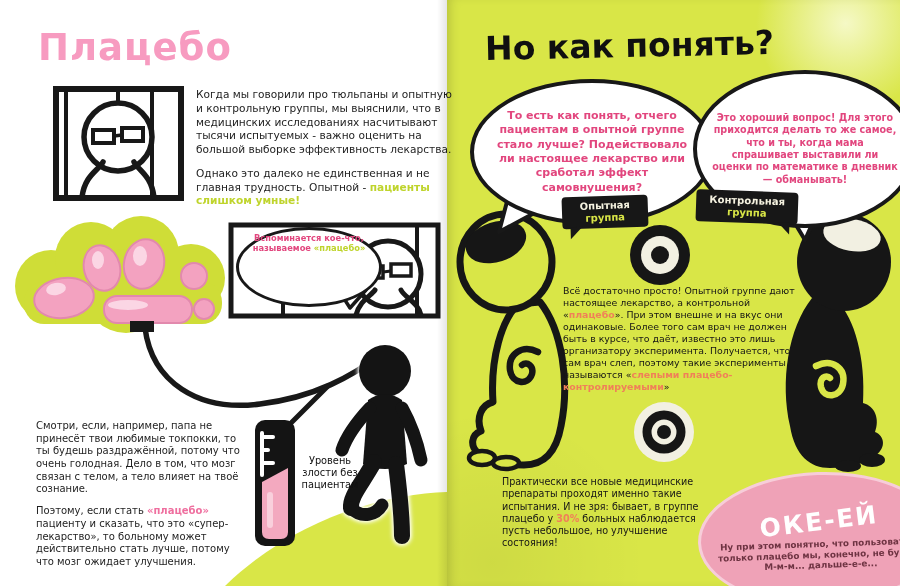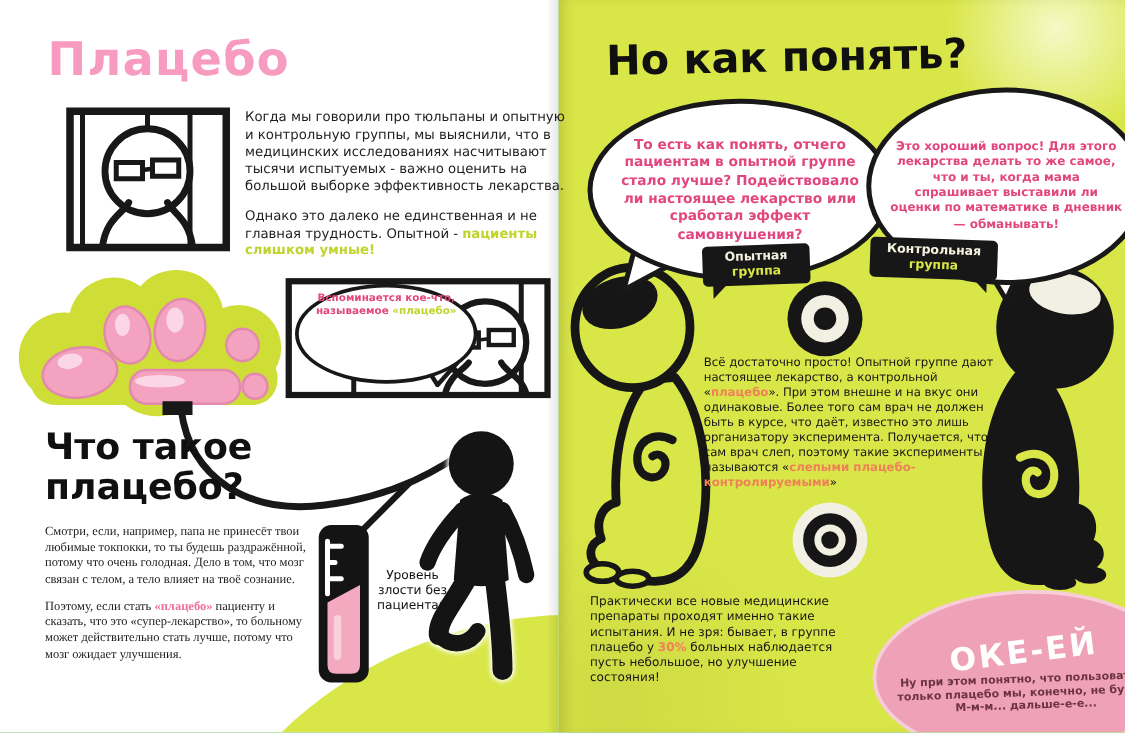--- a/index.html
+++ b/index.html
@@ -10,21 +10,21 @@
   .gutter{position:absolute;left:437px;top:0;width:10px;height:586px;
           background:linear-gradient(to right,rgba(0,0,0,0),rgba(0,0,0,0.10));z-index:9;}
   .left-title{left:38px;top:26px;font-size:37px;font-weight:bold;color:#f79bc0;letter-spacing:1px;z-index:4;}
   .intro{left:196px;top:88px;width:256px;font-size:10.6px;line-height:1.3;color:#1d1d1d;z-index:4;}
   .intro p{margin:0 0 10px 0;}
   .hl-green{color:#bfd42c;font-weight:bold;}
   .hl-pink{color:#ef6f9f;font-weight:bold;}
   .hl-salmon{color:#f08058;font-weight:bold;}
   .left-heading{left:36px;top:342px;width:215px;font-size:29px;font-weight:bold;color:#101010;line-height:1.1;z-index:4;}
   .left-body{left:36px;top:420px;width:228px;font-size:10px;line-height:1.27;color:#1d1d1d;z-index:4;}
-  .left-body p{margin:0 16px 9px 0;font-family:Liberation Serif, serif;}
+  .left-body p{margin:0 16px 9px 0;}
   .thermo-label{left:297px;top:455px;width:66px;font-size:9.8px;line-height:1.25;color:#111;text-align:center;z-index:4;}
   
   .panel-bubble{left:236px;top:227px;width:124px;height:66px;background:#fff;border:3px solid #181818;
     border-radius:50%;display:flex;align-items:flex-start;justify-content:center;text-align:center;
     font-size:8.3px;font-weight:bold;color:#e2467e;line-height:1.2;padding:4px 8px;z-index:3;}
   
   .page-right{position:absolute;left:447px;top:0;width:453px;height:586px;overflow:hidden;
     background:
       radial-gradient(circle at 88% 4%,rgba(250,252,220,0.85) 0,rgba(250,252,220,0) 13%),
       radial-gradient(circle at 10% 96%,rgba(0,0,0,0.05) 0,rgba(0,0,0,0) 22%),
@@ -37,21 +37,21 @@
   .bubble-a{left:246px;top:70px;width:188px;height:134px;font-size:9.6px;line-height:1.3;padding:8px 14px;}
   .tag{background:#171717;color:#f5f2e0;text-align:center;font-size:10px;font-weight:bold;line-height:1.2;
     padding:4px 8px;border-radius:4px;z-index:6;}
   .tag .l2{color:#d9e647;}
   .tag-exp{left:115px;top:196px;width:70px;transform:rotate(-2deg);}
   .tag-ctrl{left:249px;top:191px;width:86px;transform:rotate(2deg);}
   .tag-tail{position:absolute;width:0;height:0;}
   .tail-dl{left:8px;bottom:-10px;border-top:12px solid #171717;border-right:12px solid transparent;}
   .tail-dr{right:8px;bottom:-10px;border-top:12px solid #171717;border-left:12px solid transparent;}
   .right-main{left:116px;top:285px;width:240px;font-size:9.4px;line-height:1.28;color:#151515;z-index:5;}
-  .right-bottom{left:25px;top:476px;width:220px;font-size:9.6px;line-height:1.28;color:#151515;z-index:5;}
+  .right-bottom{left:55px;top:476px;width:220px;font-size:9.6px;line-height:1.28;color:#151515;z-index:5;}
   .okay-bubble{left:251px;top:472px;width:210px;height:120px;background:#efa2b7;border:3px solid #f7cdd9;
     border-radius:50%;transform:rotate(-2deg);display:flex;flex-direction:column;align-items:center;
     justify-content:center;text-align:center;z-index:6;padding:4px 14px;}
   .okay-big{font-size:25px;font-weight:800;color:#ffffff;letter-spacing:2px;transform:rotate(-5deg);margin-bottom:3px;}
   .okay-text{font-size:8.8px;font-weight:bold;color:#6e3342;line-height:1.25;}
   svg{display:block;}
   .z1{z-index:1}.z2{z-index:2}.z3{z-index:3}.z4{z-index:4}.z5{z-index:5}
 </style>
 </head>
 <body>
@@ -126,21 +126,20 @@
       <rect x="163" y="42" width="20" height="12" fill="#ffffff" stroke="#181818" stroke-width="3.5"></rect>
       <line x1="155" y1="50" x2="163" y2="49" stroke="#181818" stroke-width="3"></line>
     </svg>
     <svg class="abs z2" style="left:334px;top:284px;" width="34" height="26" viewBox="0 0 34 26">
       <path d="M2,2 L32,6 L16,24 Z" fill="#ffffff" stroke="#181818" stroke-width="3.5" stroke-linejoin="round"></path>
     </svg>
     <div class="abs panel-bubble">
       <div><span>Вспоминается кое-что, называемое </span><span class="hl-green">«плацебо»</span></div>
     </div>
 
-    <div class="abs left-heading">Что такое плацебо?</div>
 
     <div class="abs left-body">
       <p>Смотри, если, например, папа не принесёт твои любимые токпокки, то ты будешь раздражённой, потому что очень голодная. Дело в том, что мозг связан с телом, а тело влияет на твоё сознание.</p>
       <p><span>Поэтому, если стать </span><span class="hl-pink">«плацебо»</span><span> пациенту и сказать, что это «супер-лекарство», то больному может действительно стать лучше, потому что мозг ожидает улучшения.</span></p>
     </div>
 
     <svg class="abs z2" style="left:253px;top:418px;" width="46" height="130" viewBox="0 0 46 130">
       <rect x="2" y="2" width="40" height="126" rx="10" fill="#141414"></rect>
       <rect x="7" y="13" width="4" height="46" rx="2" fill="#ffffff"></rect>
       <rect x="7" y="17" width="15" height="4" rx="2" fill="#ffffff"></rect>
@@ -172,21 +171,21 @@
       <path d="M12,2 L54,12 L2,40 Z" fill="#ffffff" stroke="#181818" stroke-width="4" stroke-linejoin="round"></path>
     </svg>
     <div class="abs speech bubble-q">
       <div>То есть как понять, отчего пациентам в опытной группе стало лучше? Подействовало ли настоящее лекарство или сработал эффект самовнушения?</div>
     </div>
 
     <svg class="abs z4" style="left:328px;top:198px;" width="48" height="44" viewBox="0 0 48 44">
       <path d="M6,2 L46,6 L30,42 Z" fill="#ffffff" stroke="#181818" stroke-width="4" stroke-linejoin="round"></path>
     </svg>
     <div class="abs speech bubble-a">
-      <div>Это хороший вопрос! Для этого лекарства делать то же самое, что и ты, когда мама спрашивает выставили ли оценки по математике в дневник — обманывать!</div>
+      <div>Это хороший вопрос! Для этого приходится делать то же самое, что и ты, когда мама спрашивает выставили ли оценки по математике в дневник — обманывать!</div>
     </div>
 
     <div class="abs tag tag-exp">
       <div>Опытная</div>
       <div class="l2">группа</div>
       <div class="tag-tail tail-dl"></div>
     </div>
     <div class="abs tag tag-ctrl">
       <div>Контрольная</div>
       <div class="l2">группа</div>

